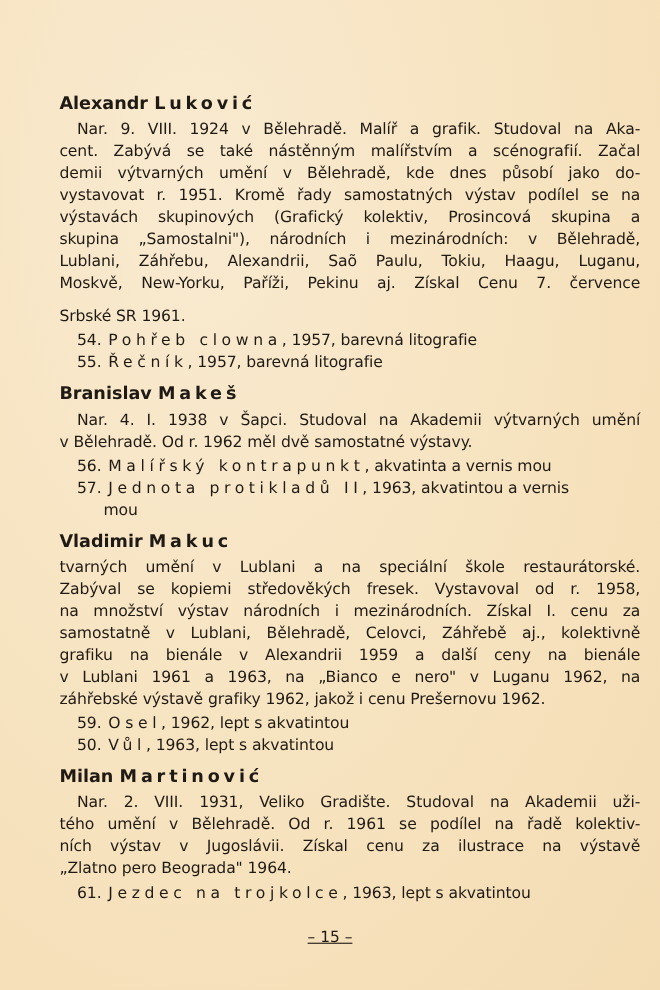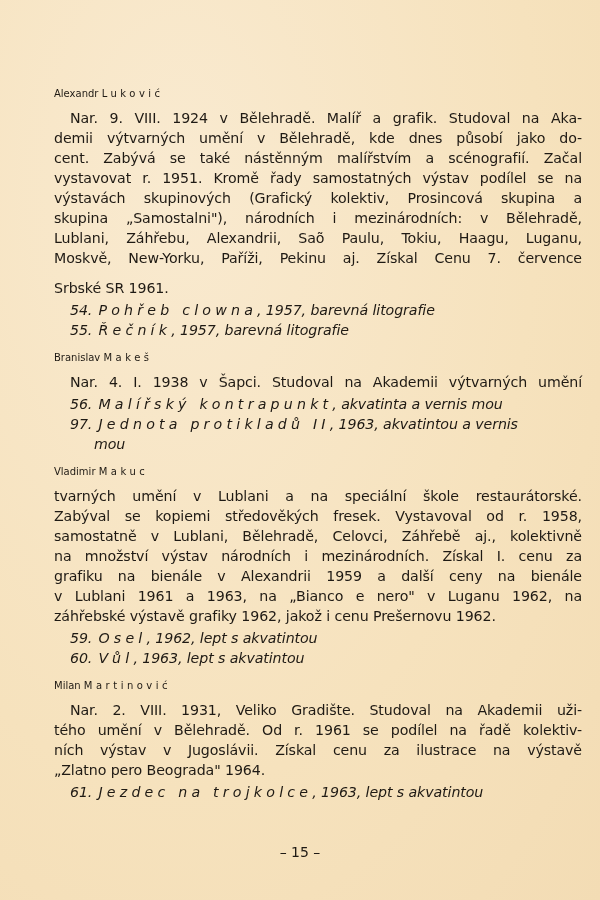--- a/index.html
+++ b/index.html
@@ -19,22 +19,22 @@
     .page {
       position: absolute;
       left: 54px;
       top: 84px;
       width: 528px;
       font-size: 14.2px;
       line-height: 20px;
       letter-spacing: -0.1px;
     }
     .author {
-      font-weight: normal;
-      font-size: 10px;
+      font-weight: bold;
+      font-size: 16px;
       margin: 0 0 4px 0;
       padding: 0;
       letter-spacing: 0;
     }
     .author .surname {
       letter-spacing: 3.5px;
     }
     .bio {
       margin: 0;
       text-indent: 0;
@@ -57,21 +57,20 @@
       margin-top: 10px;
     }
     .works {
       list-style: none;
       margin: 2px 0 0 0;
       padding: 0 0 0 16px;
     }
     .works li {
       margin: 0;
       line-height: 20px;
-      font-style: italic;
     }
     .works li .num {
       display: inline-block;
       min-width: 24px;
     }
     .works li .title {
       letter-spacing: 4.2px;
     }
     .works li .cont {
       display: block;
@@ -82,36 +81,37 @@
     .section-2 { margin-top: 6px; }
     .section-3 { margin-top: 2px; }
     .section-4 { margin-top: 6px; }
     .page-number {
       position: absolute;
       top: 844px;
       left: 0;
       width: 600px;
       text-align: center;
       font-size: 14px;
+      text-decoration: underline;
     }
   </style>
 </head>
 <body>
 
 <div class="page">
 
   <div class="section section-1">
     <h2 class="author">
       <span>Alexandr</span>
       <span class="surname">Luković</span>
     </h2>
     <div class="bio">
       <span class="line first">Nar. 9. VIII. 1924 v Bělehradě. Malíř a grafik. Studoval na Aka-</span>
+      <span class="line">cent. Zabývá se také nástěnným malířstvím a scénografií. Začal</span>
       <span class="line">demii výtvarných umění v Bělehradě, kde dnes působí jako do-</span>
-      <span class="line">cent. Zabývá se také nástěnným malířstvím a scénografií. Začal</span>
       <span class="line">vystavovat r. 1951. Kromě řady samostatných výstav podílel se na</span>
       <span class="line">výstavách skupinových (Grafický kolektiv, Prosincová skupina a</span>
       <span class="line">skupina „Samostalni"), národních i mezinárodních: v Bělehradě,</span>
       <span class="line">Lublani, Záhřebu, Alexandrii, Saõ Paulu, Tokiu, Haagu, Luganu,</span>
       <span class="line">Moskvě, New-Yorku, Paříži, Pekinu aj. Získal Cenu 7. července</span>
       <span class="line last spaced">Srbské SR 1961.</span>
     </div>
     <ul class="works">
       <li>
         <span class="num">54.</span>
@@ -124,55 +124,56 @@
     </ul>
   </div>
 
   <div class="section section-2">
     <h2 class="author">
       <span>Branislav</span>
       <span class="surname">Makeš</span>
     </h2>
     <div class="bio">
       <span class="line first">Nar. 4. I. 1938 v Šapci. Studoval na Akademii výtvarných umění</span>
+      <span class="line last">v Bělehradě. Od r. 1962 měl dvě samostatné výstavy.</span>
     </div>
     <ul class="works">
       <li>
         <span class="num">56.</span>
         <span class="title">Malířský kontrapunkt</span><span>, akvatinta a vernis mou</span>
       </li>
       <li>
-        <span class="num">97.</span>
+        <span class="num">57.</span>
         <span class="title">Jednota protikladů II</span><span>, 1963, akvatintou a vernis</span>
         <span class="cont">mou</span>
       </li>
     </ul>
   </div>
 
   <div class="section section-3">
     <h2 class="author">
       <span>Vladimir</span>
       <span class="surname">Makuc</span>
     </h2>
     <div class="bio">
       <span class="line">tvarných umění v Lublani a na speciální škole restaurátorské.</span>
       <span class="line">Zabýval se kopiemi středověkých fresek. Vystavoval od r. 1958,</span>
+      <span class="line">na množství výstav národních i mezinárodních. Získal I. cenu za</span>
       <span class="line">samostatně v Lublani, Bělehradě, Celovci, Záhřebě aj., kolektivně</span>
-      <span class="line">na množství výstav národních i mezinárodních. Získal I. cenu za</span>
       <span class="line">grafiku na bienále v Alexandrii 1959 a další ceny na bienále</span>
       <span class="line">v Lublani 1961 a 1963, na „Bianco e nero" v Luganu 1962, na</span>
       <span class="line last">záhřebské výstavě grafiky 1962, jakož i cenu Prešernovu 1962.</span>
     </div>
     <ul class="works">
       <li>
         <span class="num">59.</span>
         <span class="title">Osel</span><span>, 1962, lept s akvatintou</span>
       </li>
       <li>
-        <span class="num">60.</span>
+        <span class="num">50.</span>
         <span class="title">Vůl</span><span>, 1963, lept s akvatintou</span>
       </li>
     </ul>
   </div>
 
   <div class="section section-4">
     <h2 class="author">
       <span>Milan</span>
       <span class="surname">Martinović</span>
     </h2>

